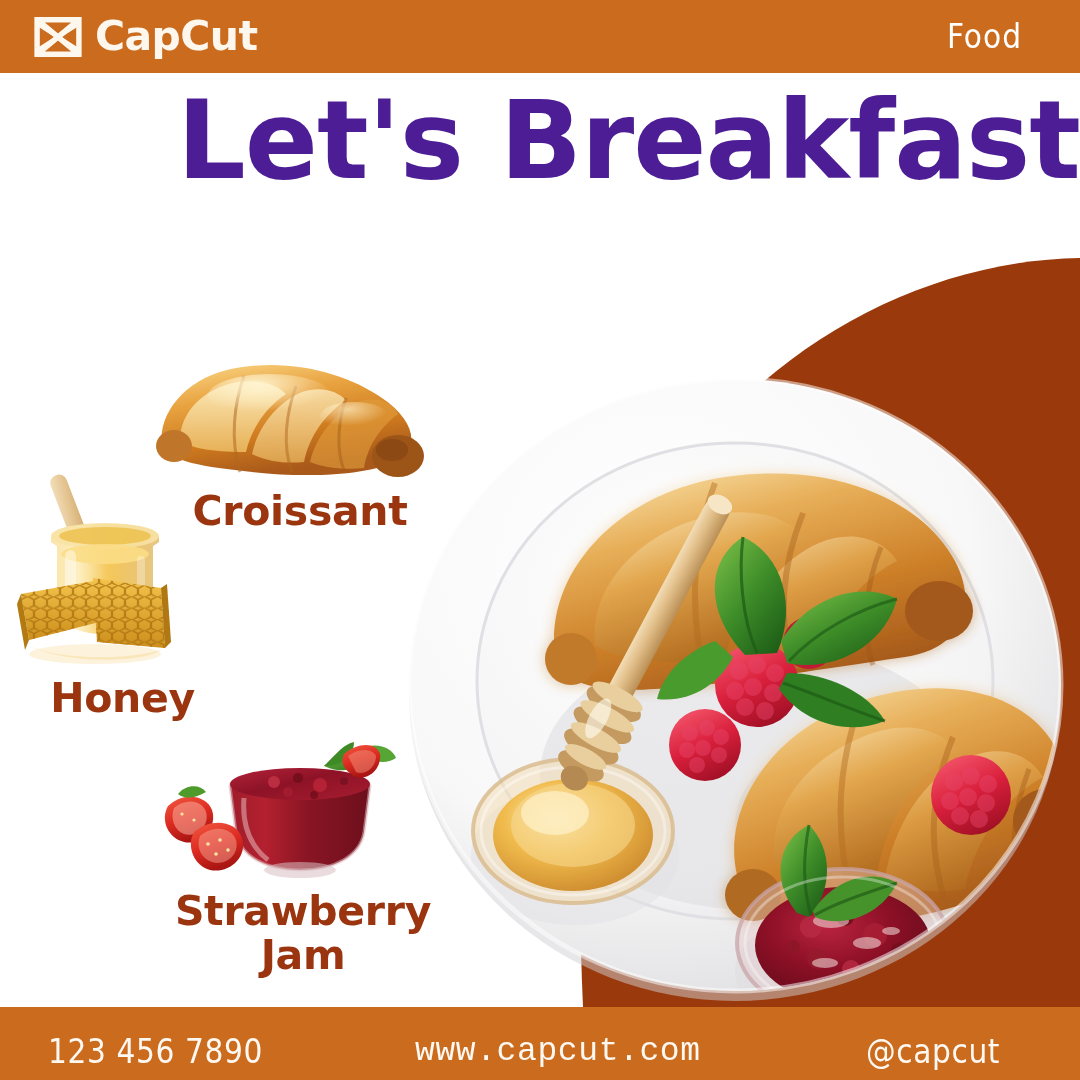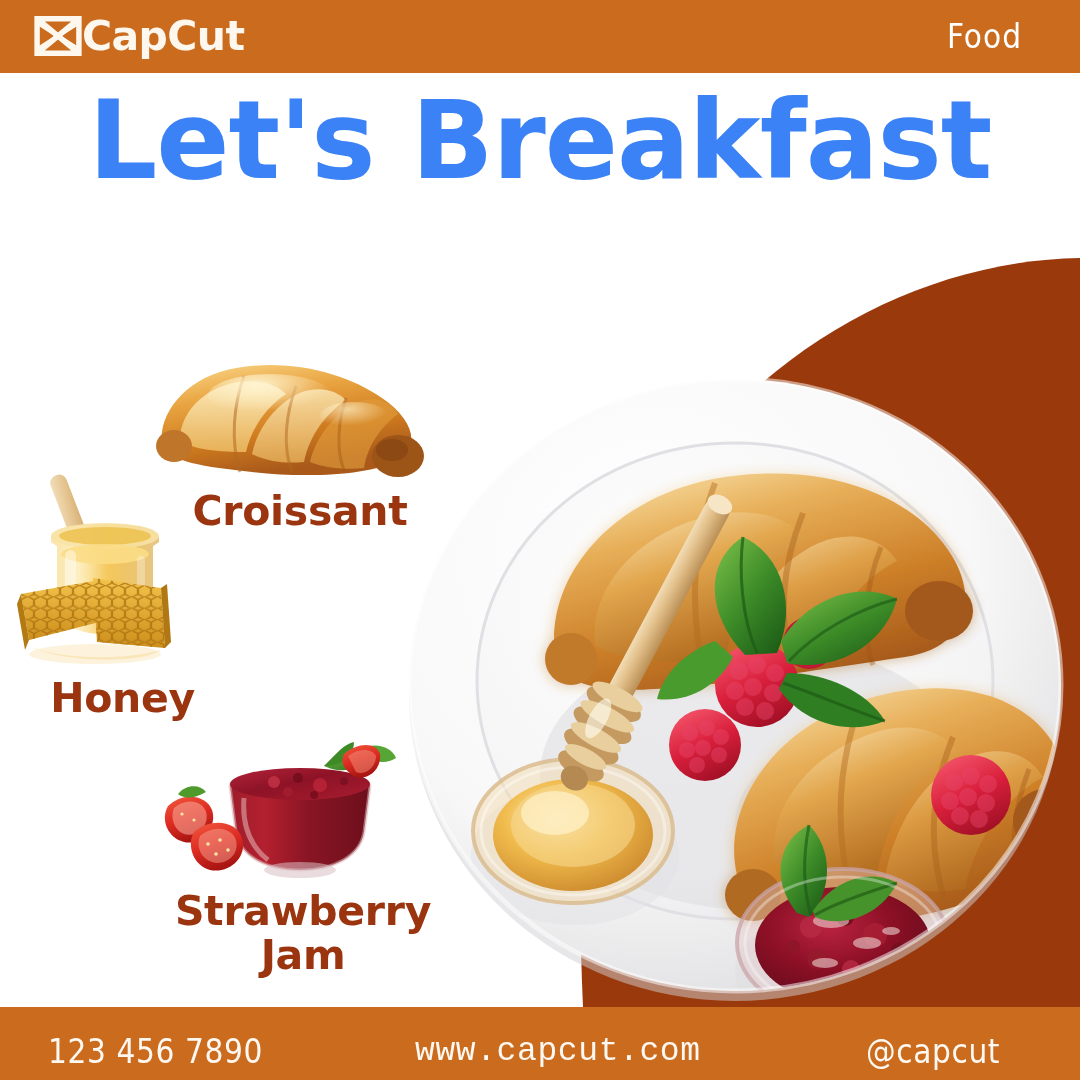--- a/index.html
+++ b/index.html
@@ -18,21 +18,21 @@
   }
 
   
   #header {
     position:absolute; left:0; top:0; width:1080px; height:73px;
     background:#cb6b1e;
     display:flex; align-items:center; justify-content:space-between;
     padding:0 58px 0 34px;
     z-index:40;
   }
-  #brand { display:flex; align-items:flex-start; }
+  #brand { display:flex; align-items:flex-end; gap:13px; }
   #logo-mark { width:48px; height:40px; display:block; }
   #brand-name {
     color:#fdf7ed; font-size:41px; font-weight:bold;
     letter-spacing:-0.6px; line-height:1;
     font-family:"DejaVu Sans", sans-serif;
   }
   #category-label {
     color:#ffffff; font-size:33px; letter-spacing:1.0px;
     font-family:"DejaVu Sans Condensed","Liberation Sans", sans-serif;
     font-weight:400;
@@ -40,22 +40,22 @@
 
   
   #brown-shape {
     position:absolute; left:0; top:73px; width:1080px; height:934px;
     z-index:1;
   }
 
   
   #headline {
     position:absolute; left:0; top:84px; width:1080px;
-    text-align:center; z-index:30;
-    color:#3b82f6;
+    text-align:right; z-index:30;
+    color:#4c1d95;
     font-family:"DejaVu Sans", sans-serif;
     font-weight:bold;
     font-size:108px;
     line-height:1.06;
     letter-spacing:-1px;
   }
   #subheadline {
     position:absolute; left:90px; top:216px; width:900px;
     text-align:center; z-index:30;
     color:#141414;

